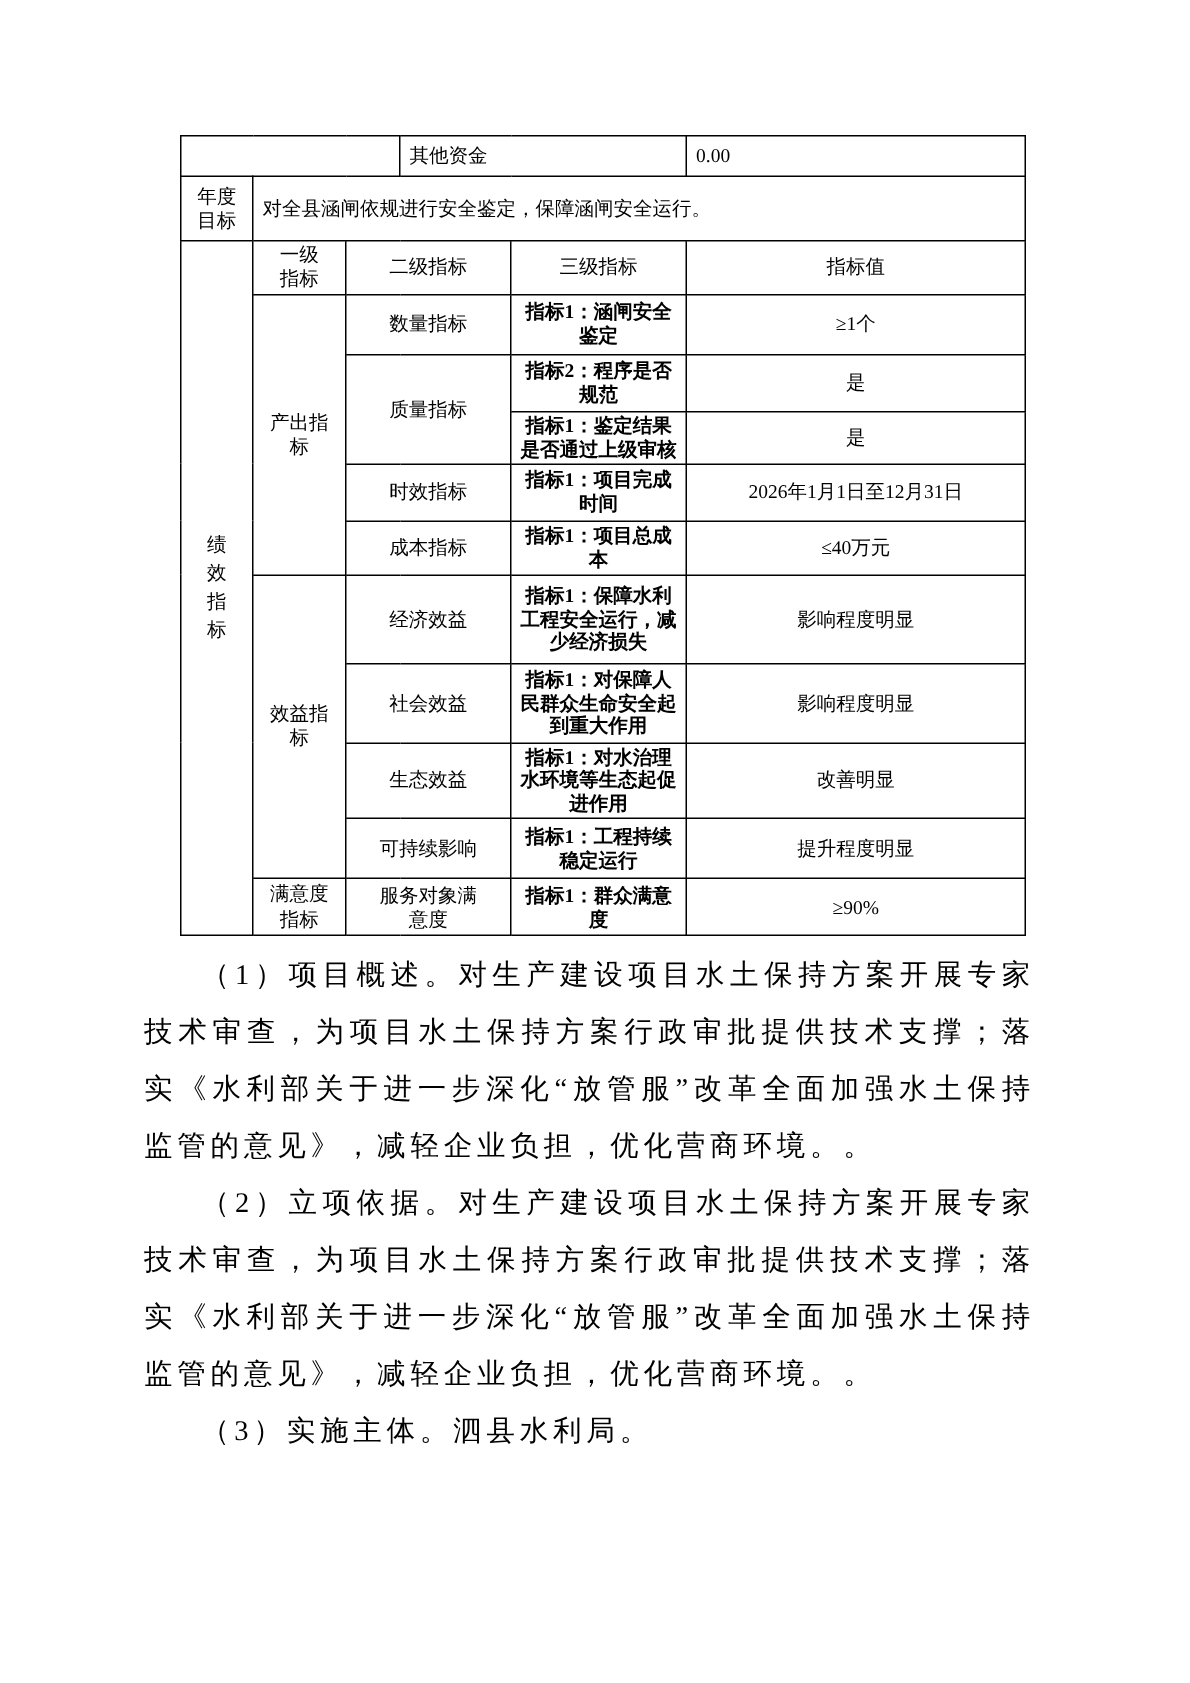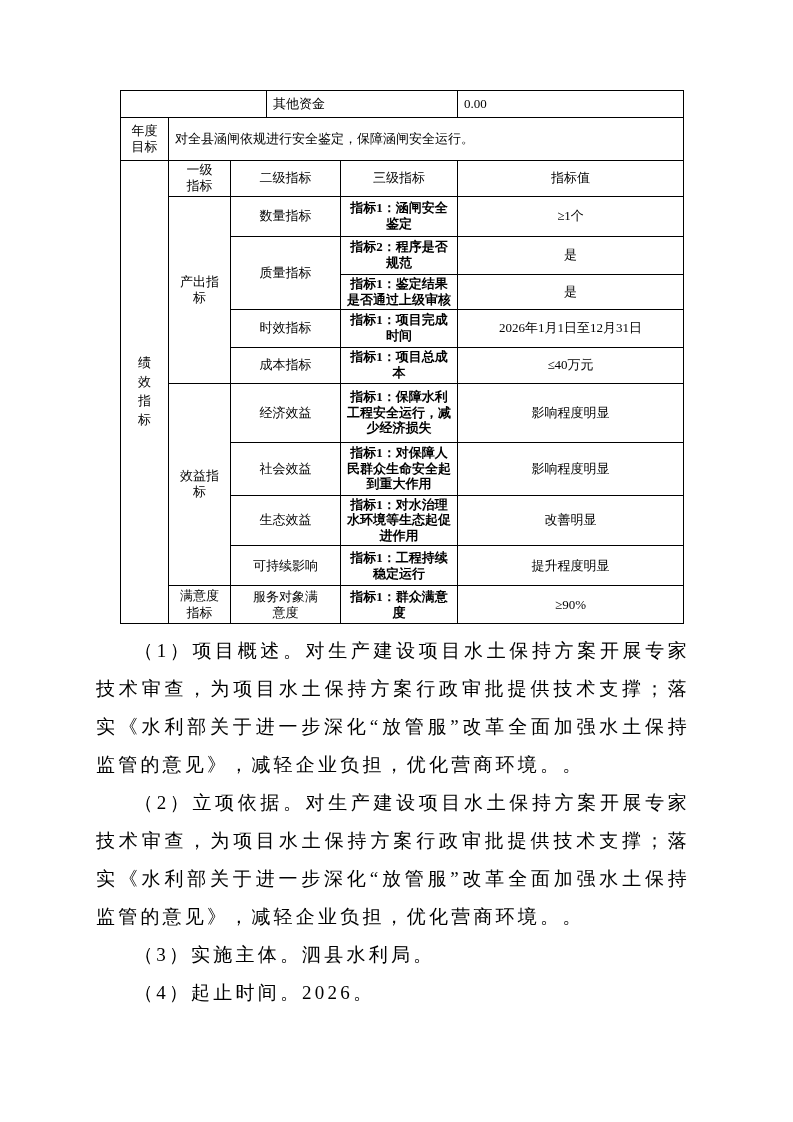--- a/index.html
+++ b/index.html
@@ -138,16 +138,15 @@
       <td class="l3">指标1：群众满意度</td>
       <td>≥90%</td>
     </tr>
   </tbody>
     </table>
 
   <div class="content">
     <p class="para">（1）项目概述。对生产建设项目水土保持方案开展专家技术审查，为项目水土保持方案行政审批提供技术支撑；落实《水利部关于进一步深化“放管服”改革全面加强水土保持监管的意见》，减轻企业负担，优化营商环境。。</p>
     <p class="para">（2）立项依据。对生产建设项目水土保持方案开展专家技术审查，为项目水土保持方案行政审批提供技术支撑；落实《水利部关于进一步深化“放管服”改革全面加强水土保持监管的意见》，减轻企业负担，优化营商环境。。</p>
     <p class="para">（3）实施主体。泗县水利局。</p>
-    <p class="para">（4）起止时间。2026。</p>
   </div>
 
 </div>
 
 </body></html>

